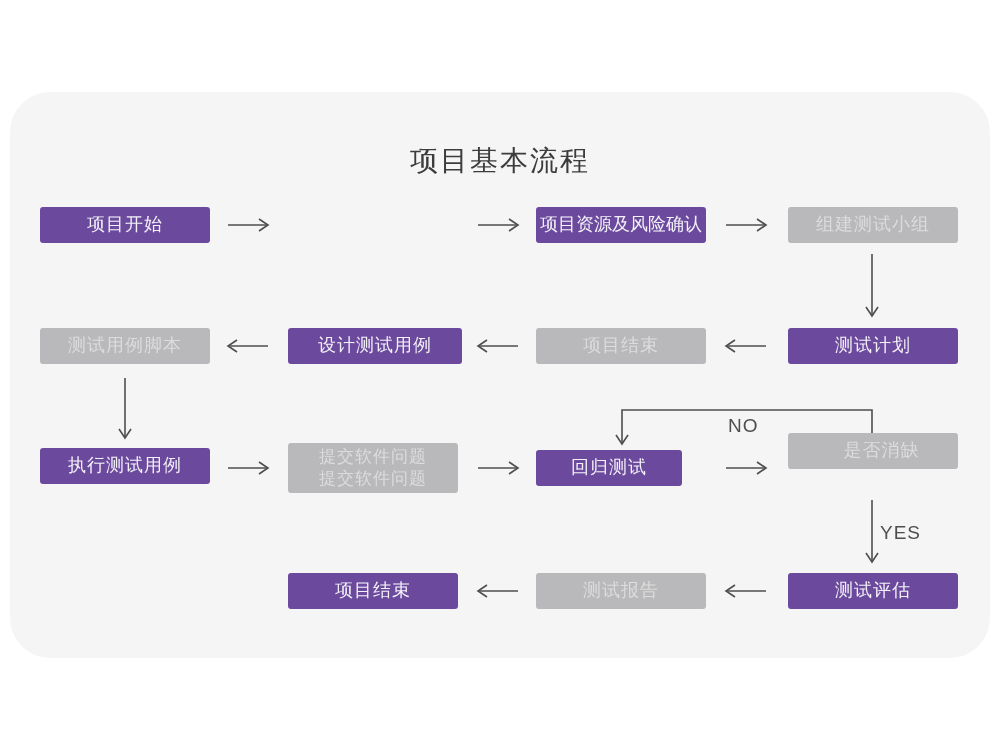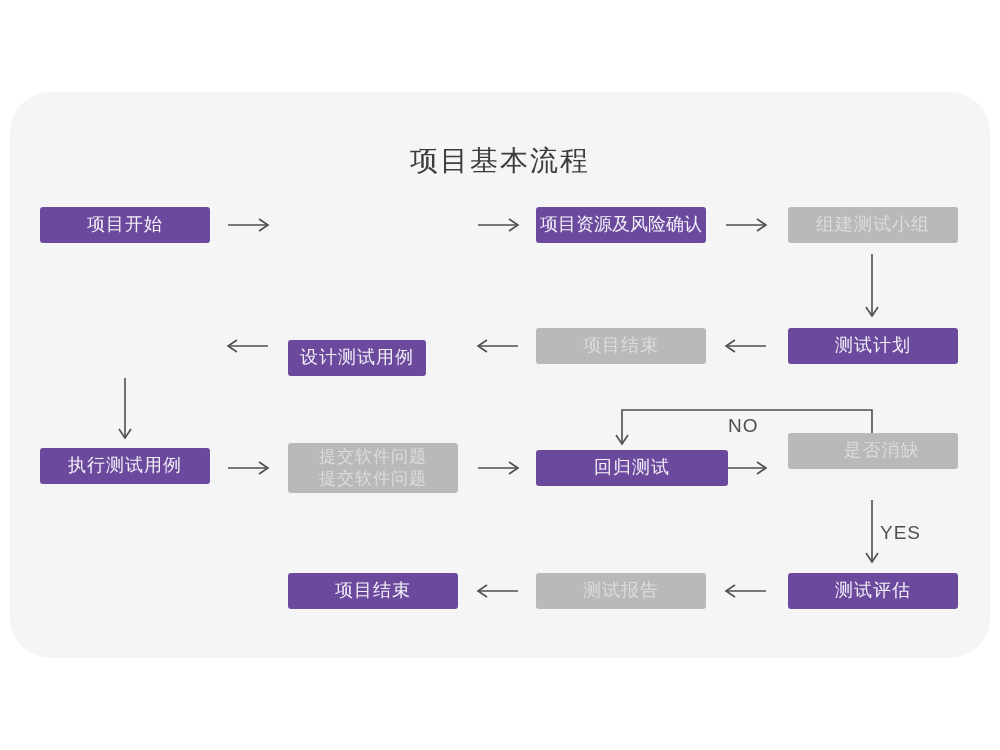--- a/index.html
+++ b/index.html
@@ -148,27 +148,28 @@
 
   <div class="branch-label" style="left:728px; top:415px;">NO</div>
   <div class="branch-label" style="left:880px; top:522px;">YES</div>
 
   <div class="node purple" style="left:40px;  top:207px; width:170px; height:36px;">项目开始</div>
   <div class="node purple" style="left:536px; top:207px; width:170px; height:36px; letter-spacing:0;">项目资源及风险确认</div>
   <div class="node gray" style="left:788px; top:207px; width:170px; height:36px;">组建测试小组</div>
 
   <div class="node purple" style="left:788px; top:328px; width:170px; height:36px;">测试计划</div>
   <div class="node gray" style="left:536px; top:328px; width:170px; height:36px;">项目结束</div>
-  <div class="node purple" style="left:288px; top:328px; width:138px; height:36px;margin-top:12px;">设计测试用例</div>
+  <div class="node purple" style="left:288px; top:328px; width:174px; height:36px;">设计测试用例</div>
+  <div class="node gray" style="left:40px;  top:328px; width:170px; height:36px;">测试用例脚本</div>
 
   <div class="node purple" style="left:40px;  top:448px; width:170px; height:36px;">执行测试用例</div>
   <div class="node gray multiline" style="left:288px; top:443px; width:170px; height:50px;">
     <span>提交软件问题</span>
     <span>提交软件问题</span>
   </div>
-  <div class="node purple" style="left:536px; top:450px; width:192px; height:36px;">回归测试</div>
+  <div class="node purple" style="left:536px; top:450px; width:146px; height:36px;">回归测试</div>
   <div class="node gray" style="left:788px; top:433px; width:170px; height:36px;padding-left:17px;">是否消缺</div>
 
   <div class="node purple" style="left:788px; top:573px; width:170px; height:36px;">测试评估</div>
   <div class="node purple" style="left:288px; top:573px; width:170px; height:36px;">项目结束</div>
   <div class="node gray" style="left:536px; top:573px; width:170px; height:36px;">测试报告</div>
 
 </div>
 
 </body></html>

